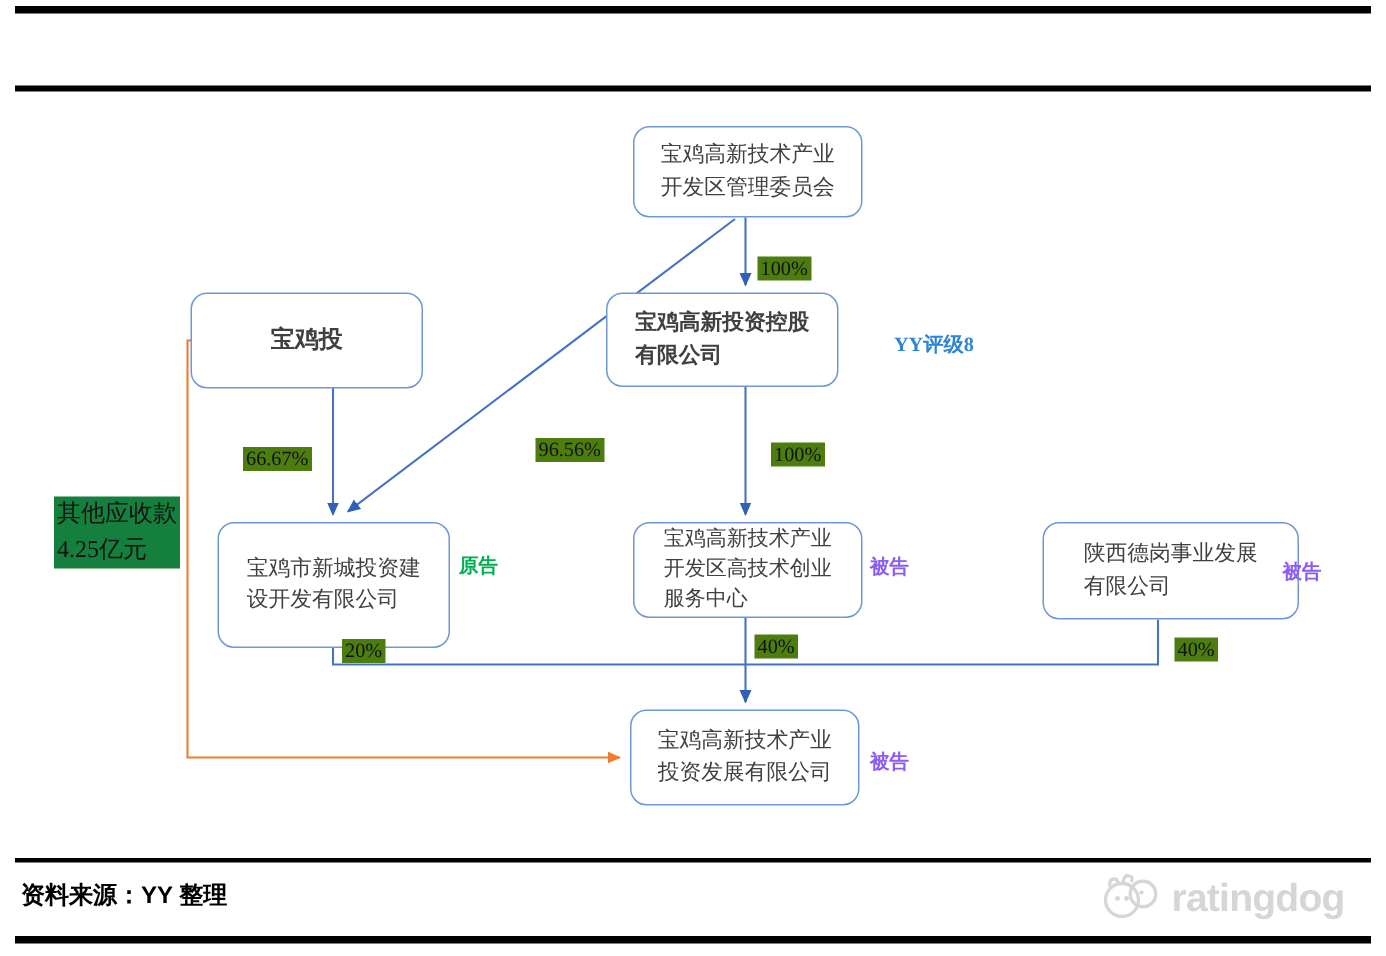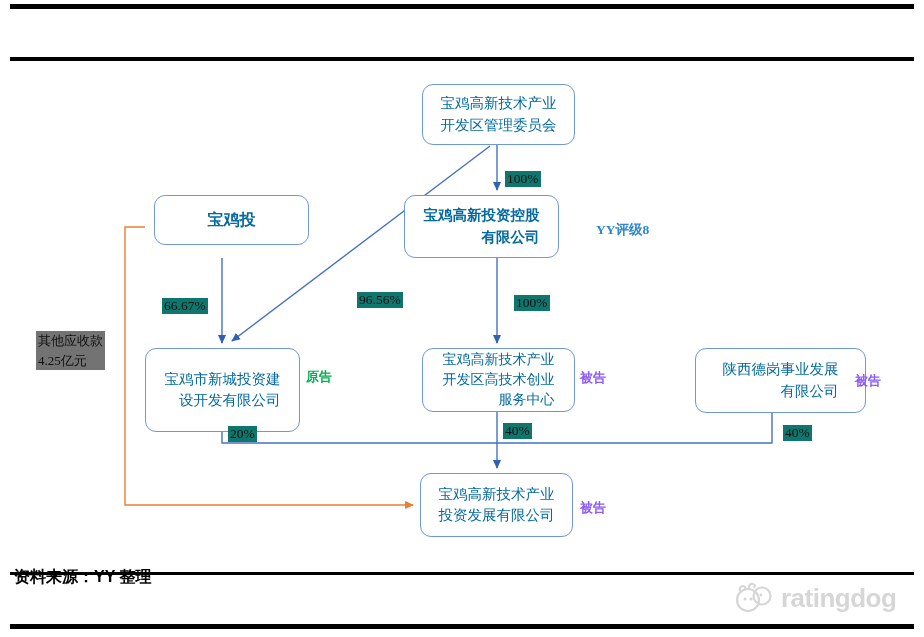--- a/index.html
+++ b/index.html
@@ -10,37 +10,37 @@
   }
   .rule { position:absolute; background:#000; }
   .title {
     position:absolute; top:18px; left:0; width:100%; text-align:center;
     font-family:"Liberation Sans", sans-serif; font-weight:bold; font-size:18px; color:#000;
   }
   .diagram-svg { position:absolute; left:0; top:0; width:924px; height:637px; z-index:0; }
   .node {
     position:absolute; z-index:2; background:#fff;
     border:1.5px solid #6f98d6; border-radius:11px;
-    display:flex; align-items:center; justify-content:center; text-align:right;
-    font-size:14.5px; line-height:1.45; color:#0369a1; white-space:pre-line;
+    display:flex; align-items:center; justify-content:center; text-align:left;
+    font-size:14.5px; line-height:1.45; color:#404040; white-space:pre-line;
   }
   .node.bold { font-weight:bold; font-size:16px; }
   .pct {
-    position:absolute; z-index:2; font-size:13.5px; color:#111; background:#0f766e; padding:0 2px;
+    position:absolute; z-index:2; font-size:13.5px; color:#111; background:#4d7c0f; padding:0 2px;
   }
   .tag { position:absolute; z-index:2; font-size:13px; font-weight:bold; }
   .tag.green { color:#00B050; }
   .tag.orange { color:#8b5cf6; }
   .tag.blue { color:#2E86D2; font-size:13.5px; }
   .note {
-    position:absolute; z-index:2; font-size:13px; color:#111; line-height:1.5;
-    white-space:pre-line; background:#737373; padding:0 2px;
+    position:absolute; z-index:2; font-size:16px; color:#111; line-height:1.5;
+    white-space:pre-line; background:#15803d; padding:0 2px;
   }
   .source {
-    position:absolute; left:14px; top:567px; z-index:2;
+    position:absolute; left:14px; top:587px; z-index:2;
     font-family:"Liberation Sans", sans-serif; font-weight:bold; font-size:16px; color:#000;
   }
   .brand {
     position:absolute; left:733px; top:579px; z-index:2; display:flex; align-items:center; gap:6px;
     color:#d6d6d6;
   }
   .brand-text {
     font-family:"Liberation Sans", sans-serif; font-weight:bold; font-size:26px;
     letter-spacing:-0.5px; color:#d6d6d6;
   }
@@ -70,21 +70,21 @@
       <path d="M222,413 L222,443 L772,443 L772,413"></path>
       <path d="M497,412 L497,468" marker-end="url(#arrB)"></path>
     </g>
     <path d="M145,227 L125,227 L125,505 L413,505" stroke="#ED7D31" stroke-width="1.4" fill="none" marker-end="url(#arrO)"></path>
   </svg>
 
   <div class="node" style="left:422px; top:84px;  width:153px; height:61px;">宝鸡高新技术产业
 开发区管理委员会</div>
   <div class="node" style="left:404px; top:195px; width:155px; height:63px;font-weight:bold;">宝鸡高新投资控股
 有限公司</div>
-  <div class="node bold" style="left:154px; top:195px; width:155px; height:50px;">宝鸡投</div>
+  <div class="node bold" style="left:127px; top:195px; width:155px; height:64px;">宝鸡投</div>
   <div class="node" style="left:145px; top:348px; width:155px; height:84px;">宝鸡市新城投资建
 设开发有限公司</div>
   <div class="node" style="left:422px; top:348px; width:153px; height:64px; font-size:14px;">宝鸡高新技术产业
 开发区高技术创业
 服务中心</div>
   <div class="node" style="left:695px; top:348px; width:171px; height:65px;">陕西德岗事业发展
 有限公司</div>
   <div class="node" style="left:420px; top:473px; width:153px; height:64px;">宝鸡高新技术产业
 投资发展有限公司</div>
 

